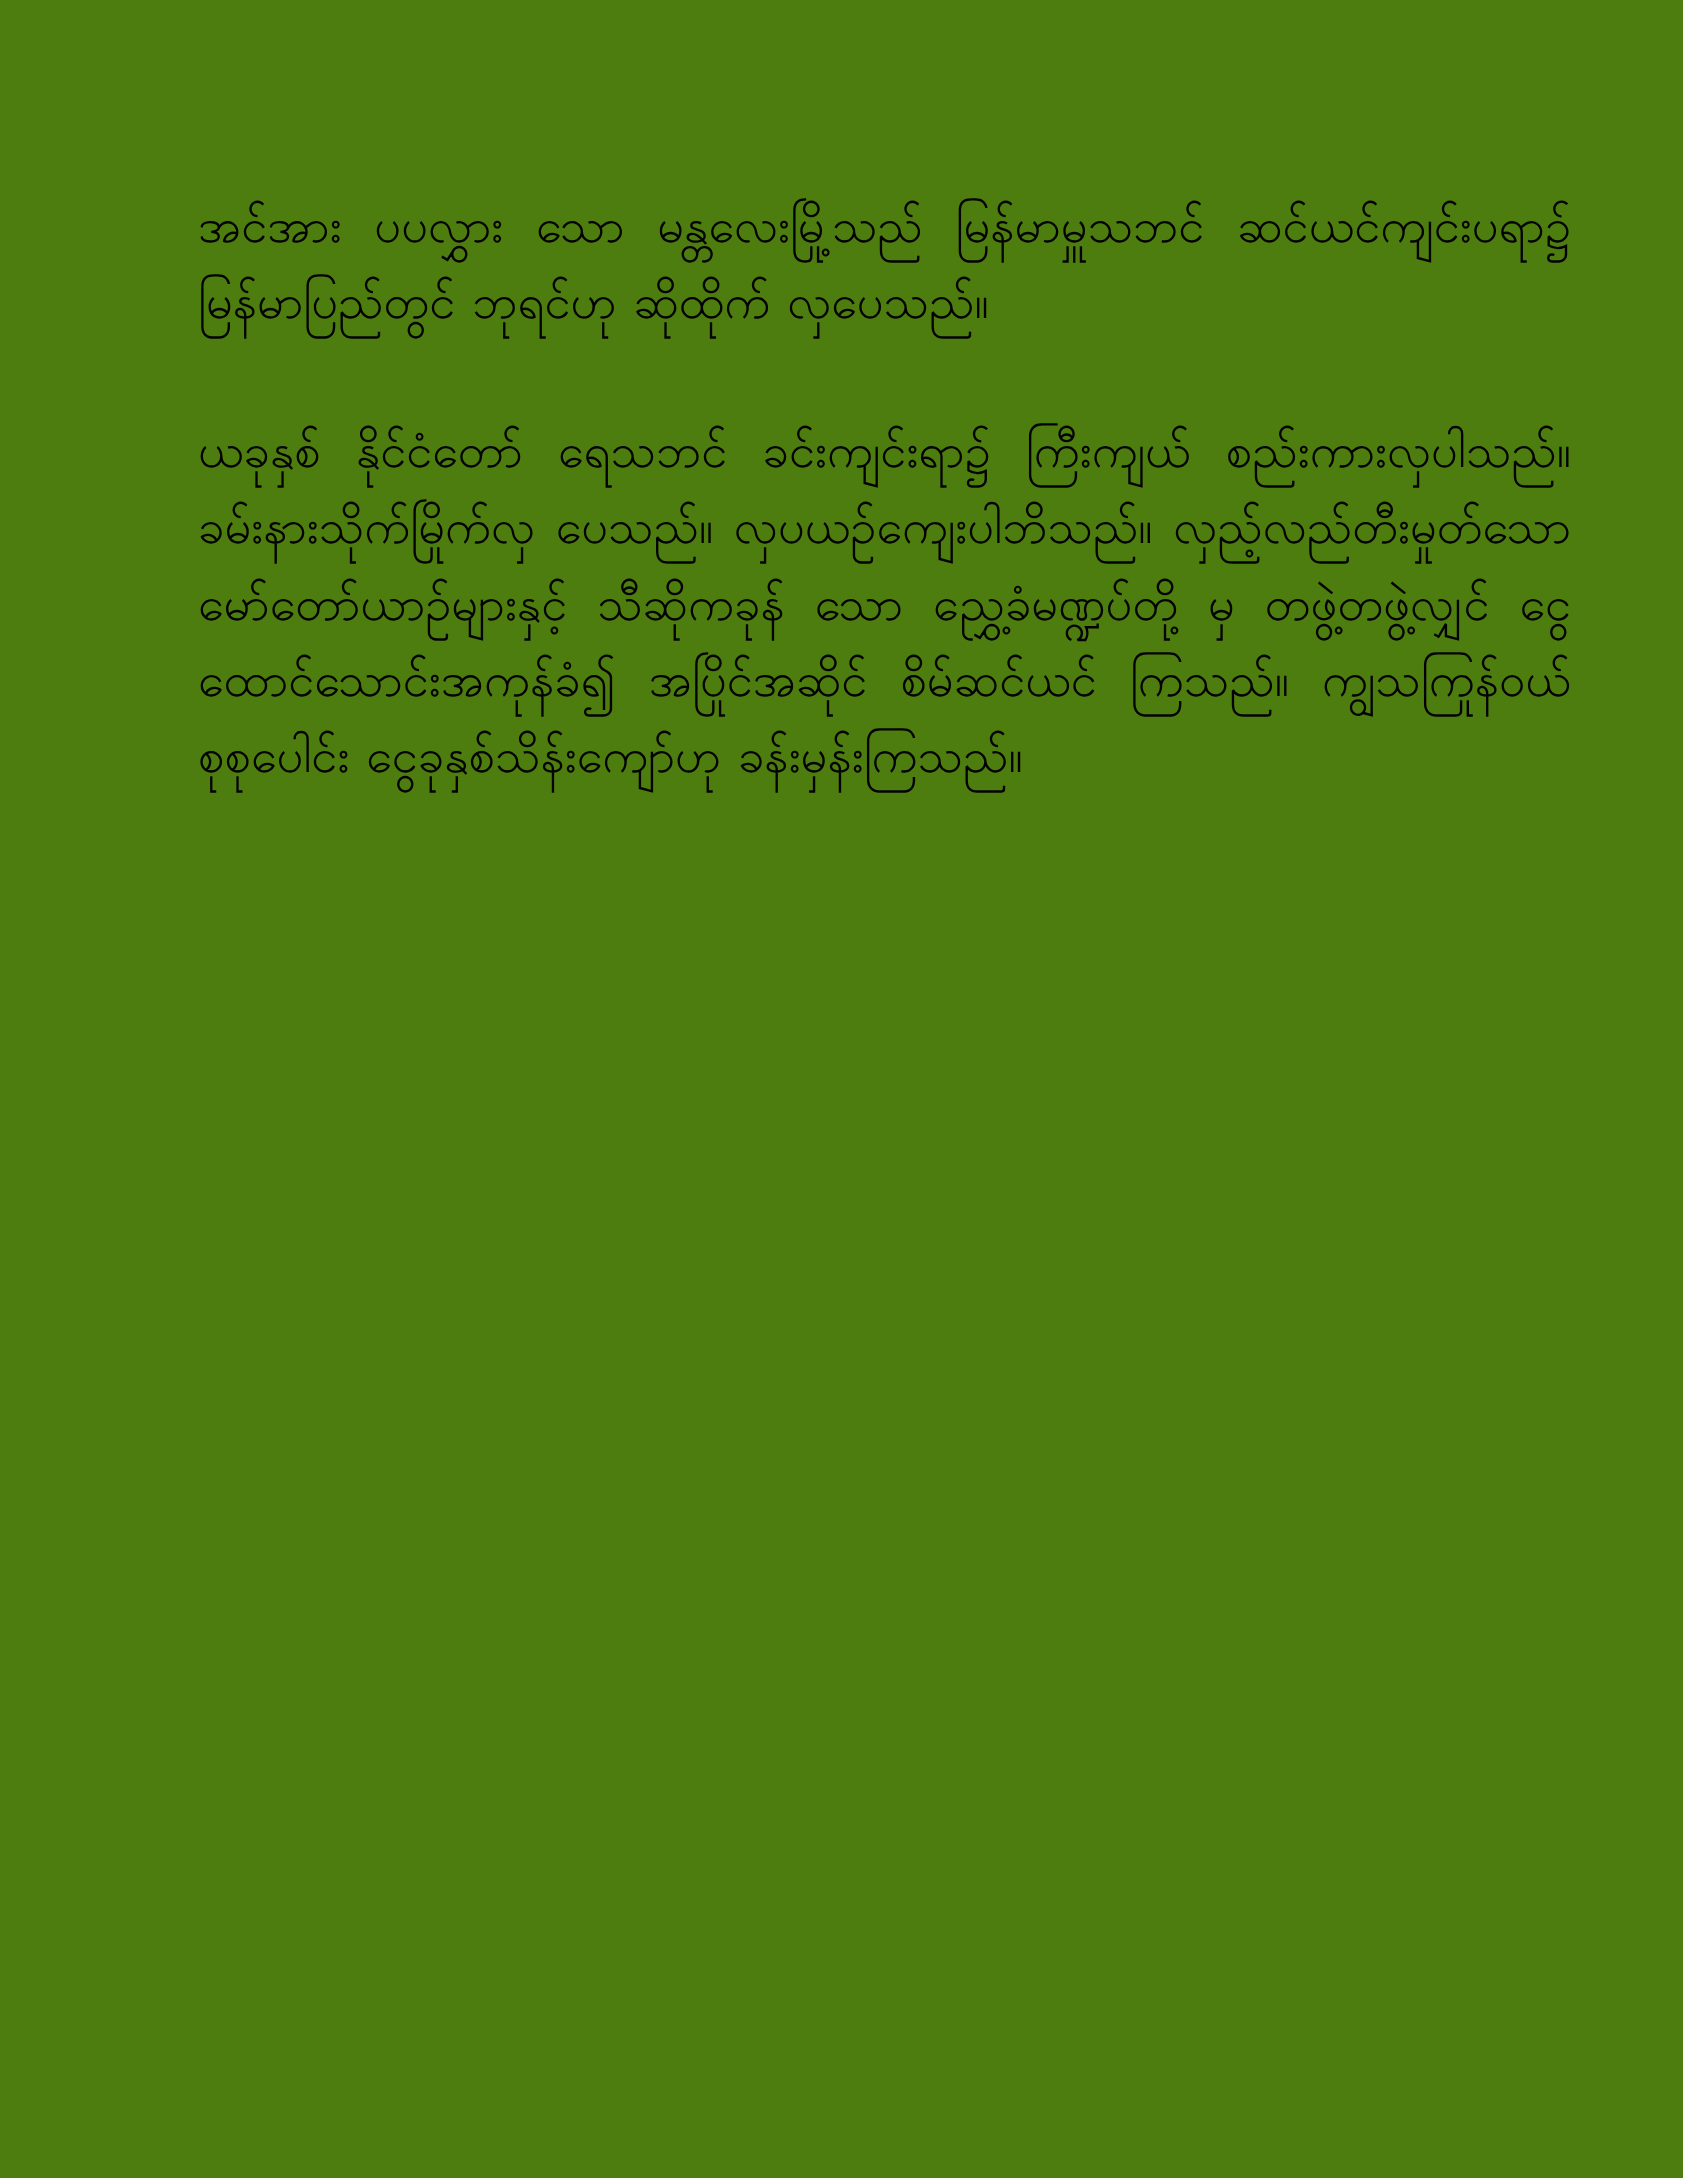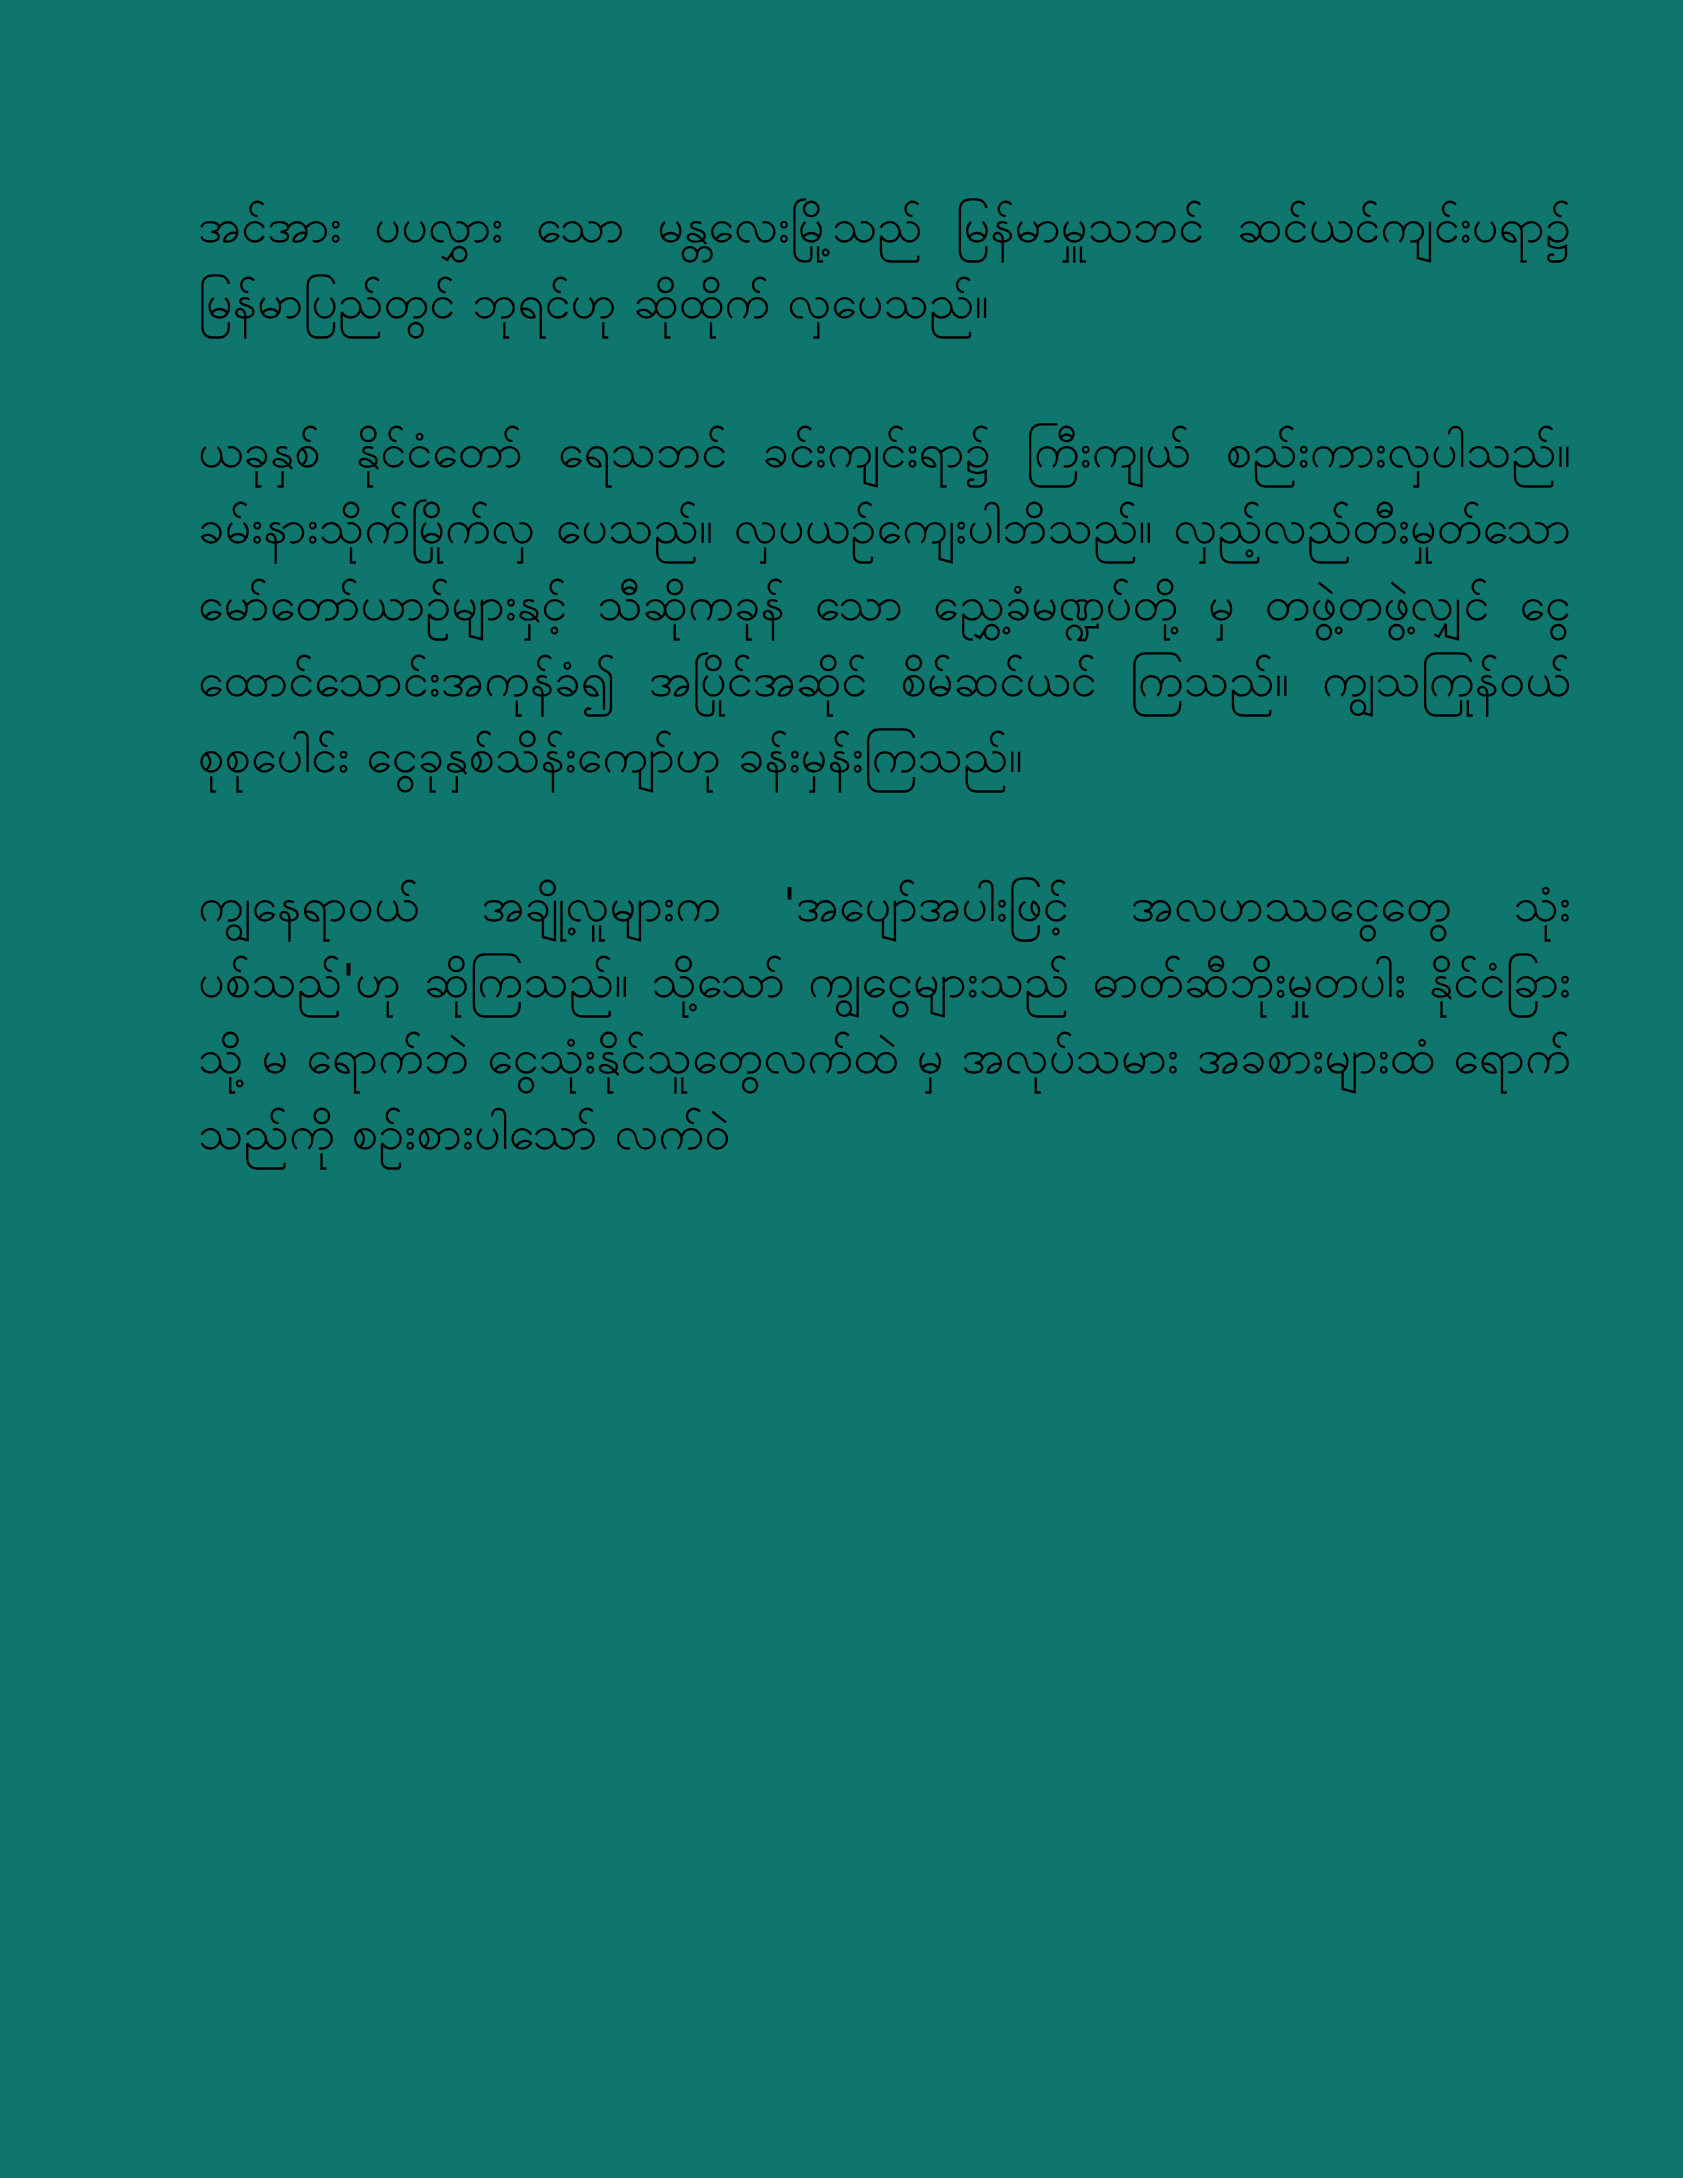--- a/index.html
+++ b/index.html
@@ -12,36 +12,35 @@
     height: 2178px;
     font-family: "DejaVu Sans", sans-serif;
     color: #000000;
     overflow: hidden;
   }
   .page {
     box-sizing: border-box;
     width: 1683px;
     height: 2178px;
     padding: 188px 112px 0 198px;
-    background: #0f766e;
+    background: #4d7c0f;
   }
   .para {
     font-size: 47px;
     line-height: 1.62;
     text-align: justify;
     text-justify: inter-word;
     word-spacing: 2px;
     margin: 0 0 73px 0;
     letter-spacing: 0px;
   }
   .para:last-child {
     margin-bottom: 0;
   }
 </style>
 </head>
 <body>
 
 <div class="page">
   <p class="para">အင်အား ပပလွှား သော မန္တလေးမြို့သည် မြန်မာမှူသဘင် ဆင်ယင်ကျင်းပရာ၌ မြန်မာပြည်တွင် ဘုရင်ဟု ဆိုထိုက် လှပေသည်။</p>
   <p class="para">ယခုနှစ် နိုင်ငံတော် ရေသဘင် ခင်းကျင်းရာ၌ ကြီးကျယ် စည်းကားလှပါသည်။ ခမ်းနားသိုက်မြိုက်လှ ပေသည်။ လှပယဉ်ကျေးပါဘိသည်။ လှည့်လည်တီးမှုတ်သော မော်တော်ယာဉ်များနှင့် သီဆိုကခုန် သော ညွှေ့ခံမဏ္ဍပ်တို့ မှ တဖွဲ့တဖွဲ့လျှင် ငွေထောင်သောင်းအကုန်ခံ၍ အပြိုင်အဆိုင် စိမ်ဆင်ယင် ကြသည်။ ကျွသကြုန်ဝယ် စုစုပေါင်း ငွေခုနှစ်သိန်းကျော်ဟု ခန်းမှန်းကြသည်။</p>
-  <p class="para">ကျွနေရာဝယ် အချို့လူများက 'အပျော်အပါးဖြင့် အလဟဿငွေတွေ သုံးပစ်သည်'ဟု ဆိုကြသည်။ သို့သော် ကျွငွေများသည် ဓာတ်ဆီဘိုးမှုတပါး နိုင်ငံခြားသို့ မ ရောက်ဘဲ ငွေသုံးနိုင်သူတွေလက်ထဲ မှ အလုပ်သမား အခစားများထံ ရောက်သည်ကို စဉ်းစားပါသော် လက်ဝဲ</p>
 </div>
 
 
 </body></html>

